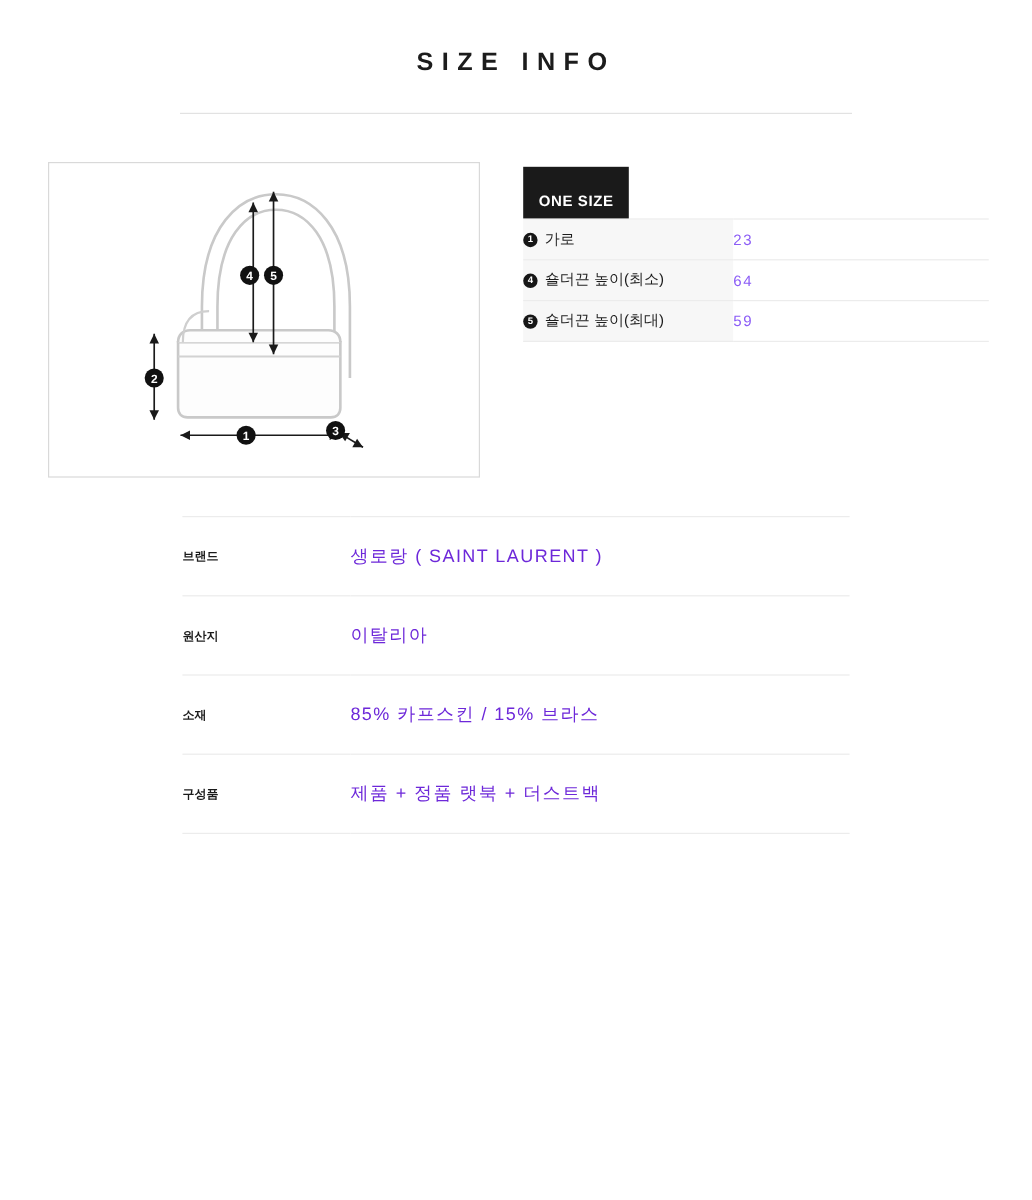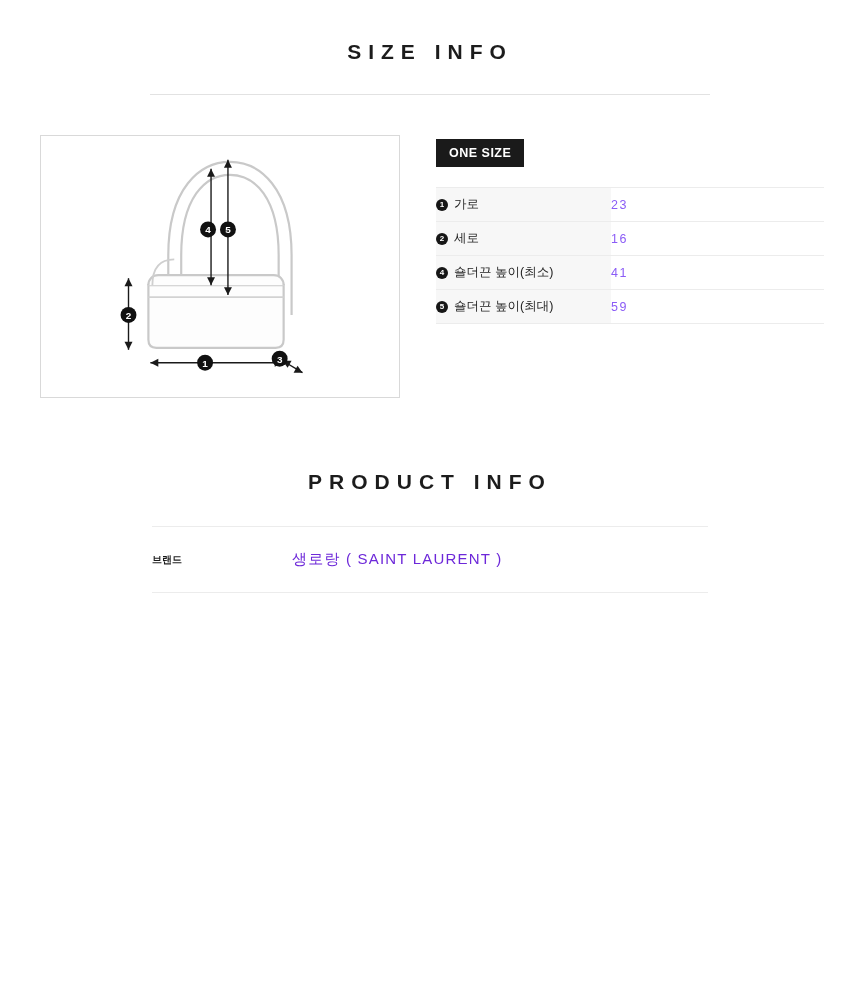--- a/index.html
+++ b/index.html
@@ -54,27 +54,26 @@
 
   .table-col { flex: 1 1 auto; padding-top: 4px; }
 
   .onesize-badge {
     display: inline-block;
     background: #1a1a1a;
     color: #fff;
     font-size: 12.5px;
     font-weight: bold;
     letter-spacing: 0.5px;
-    padding: 7px 13px 7px 13px;
+    padding: 22px 13px 7px 13px;
   }
 
   table.size-table {
     width: 100%;
     border-collapse: collapse;
-    margin-top: 20px;
     font-size: 12.5px;
   }
   table.size-table tr { border-bottom: 1px solid #ececec; }
   table.size-table tr:first-child { border-top: 1px solid #ececec; }
   table.size-table td { padding: 8px 0 8px 0; }
   td.lbl {
     width: 175px;
     background: #f7f7f7;
     padding-left: 10px;
     color: #1d1d1d;
@@ -195,42 +194,49 @@
 
     <div class="table-col">
       <div class="onesize-badge">ONE SIZE</div>
       <table class="size-table">
         <tbody>
           <tr>
             <td class="lbl"><span class="num-badge">1</span><span>가로</span></td>
             <td class="val">23</td>
           </tr>
           <tr>
-            <td class="lbl"><span class="num-badge">2</span><span>세로</span></td>
-            <td class="val">16</td>
-          </tr>
-          <tr>
             <td class="lbl"><span class="num-badge">4</span><span>숄더끈 높이(최소)</span></td>
-            <td class="val">41</td>
+            <td class="val">64</td>
           </tr>
           <tr>
             <td class="lbl"><span class="num-badge">5</span><span>숄더끈 높이(최대)</span></td>
             <td class="val">59</td>
           </tr>
         </tbody>
       </table>
     </div>
   </div>
 
-  <div class="product-title">PRODUCT INFO</div>
 
   <div class="product-wrap">
     <table class="product-table">
       <tbody>
         <tr>
           <td class="p-lbl">브랜드</td>
           <td class="p-val">생로랑 ( SAINT LAURENT )</td>
         </tr>
+        <tr>
+          <td class="p-lbl">원산지</td>
+          <td class="p-val">이탈리아</td>
+        </tr>
+        <tr>
+          <td class="p-lbl">소재</td>
+          <td class="p-val">85% 카프스킨 / 15% 브라스</td>
+        </tr>
+        <tr>
+          <td class="p-lbl">구성품</td>
+          <td class="p-val">제품 + 정품 랫북 + 더스트백</td>
+        </tr>
       </tbody>
     </table>
   </div>
 
 </div>
 
 </body></html>

